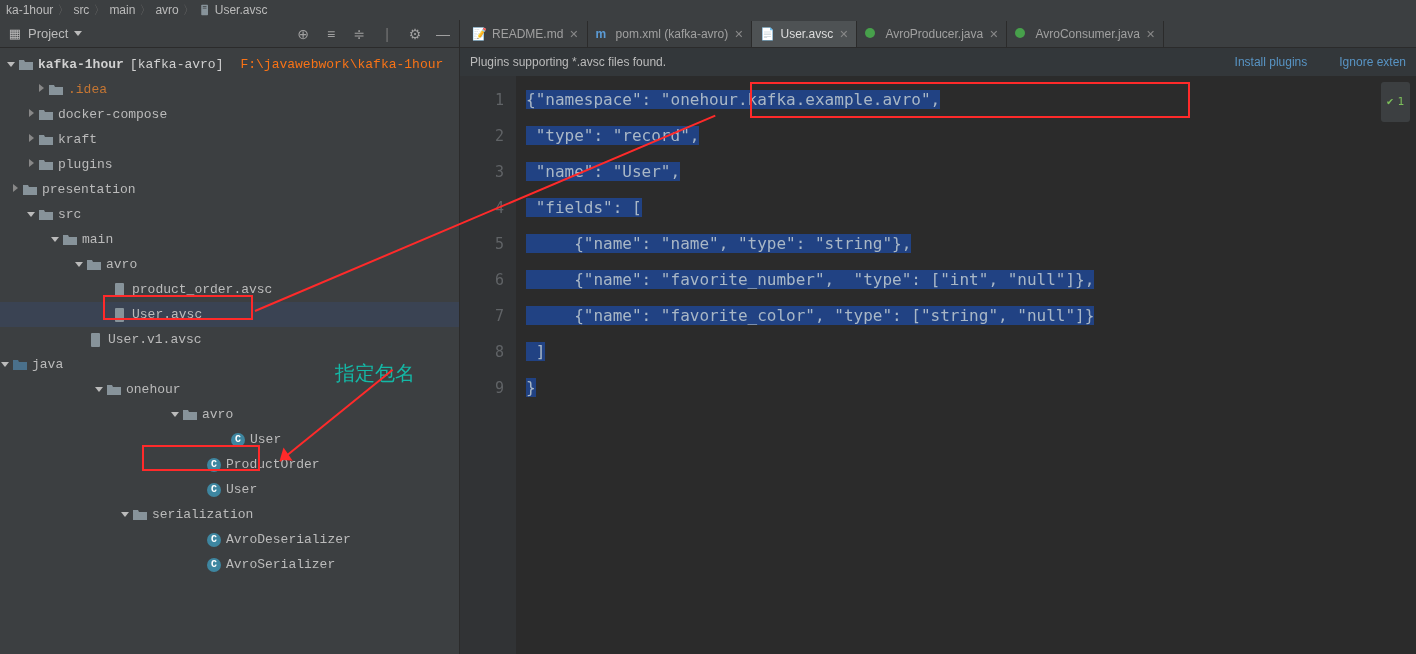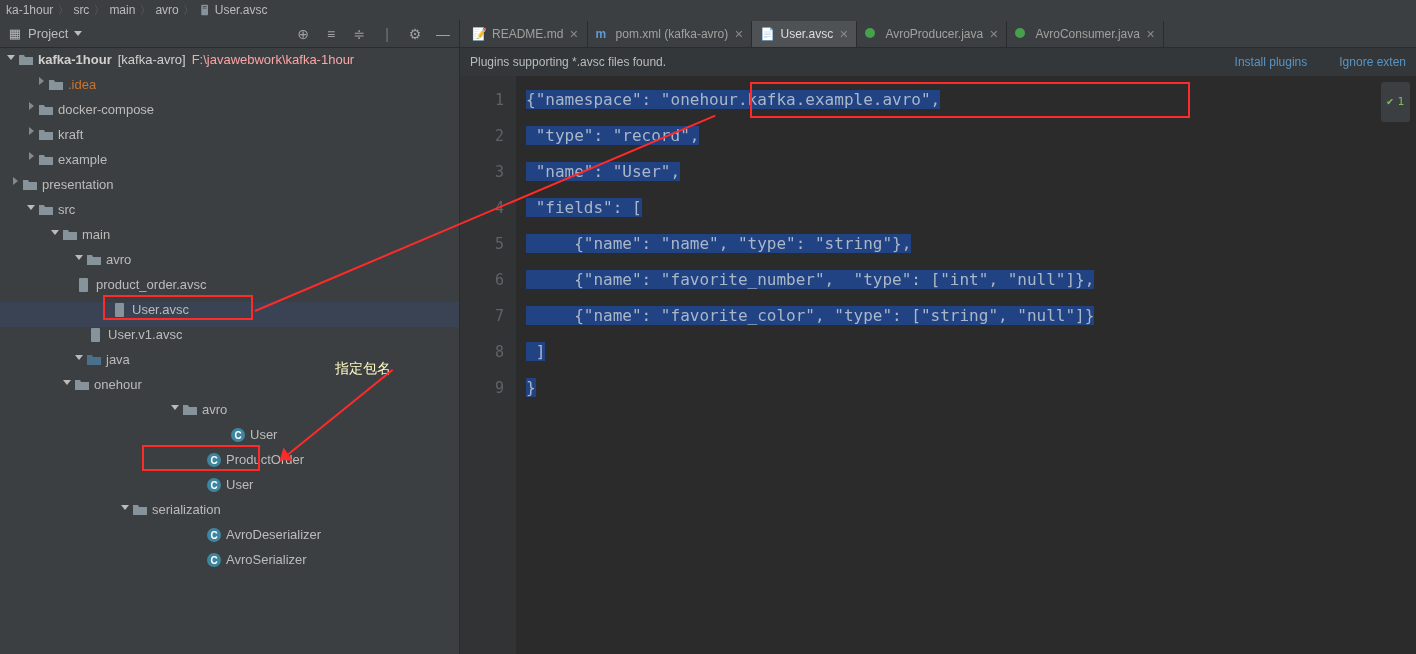--- a/index.html
+++ b/index.html
@@ -15,26 +15,26 @@
 
 .main { display:flex; height:634px; position:relative;}
 .sidebar { width:460px; background:#3c3f41; border-right:1px solid #2b2b2b; display:flex; flex-direction:column;}
 .side-head { height:28px; display:flex; align-items:center; padding:0 8px; border-bottom:1px solid #2b2b2b; justify-content:space-between;}
 .side-head .left { display:flex; align-items:center; gap:6px; }
 .side-head .left .ic { width:14px; height:14px; display:flex; align-items:center; justify-content:center;}
 .side-head .right { display:flex; gap:12px; color:#a0a0a0; font-size:14px;}
 .side-head .right .tb { width:16px; height:16px; display:flex; align-items:center; justify-content:center; cursor:pointer;}
 
 .tree { flex:1; padding-top:4px; font-size:13px; overflow:hidden; position:relative;}
-.row { height:25px; display:flex; align-items:flex-start; cursor:pointer; white-space:nowrap;}
+.row { height:25px; display:flex; align-items:center; cursor:pointer; white-space:nowrap;font-family:Liberation Mono, monospace;}
 .row.selected { background:#2f65ca22; }
 .row .arrow { width:10px; color:#888; font-size:9px; text-align:center; margin-right:2px;}
 .row .fi-ic { width:16px; height:16px; margin-right:4px; display:flex; align-items:center; justify-content:center;}
 .row .nm { color:#bbb;}
-.row .extra { color:#fca5a5; margin-left:6px;}
+.row .extra { color:#f97316; margin-left:17px;}
 .row .bold { font-weight:700; color:#d0d0d0;}
 .row .bracket { color:#d0d0d0;}
 .row.idea .nm { color:#c57633;}
 
 
 .editor-panel { flex:1; display:flex; flex-direction:column; background:#2b2b2b; }
 .tabs { height:28px; display:flex; align-items:flex-end; background:#3c3f41; border-bottom:1px solid #2b2b2b; padding-left:4px; }
 .tab { height:26px; display:flex; align-items:center; padding:0 8px; gap:6px; color:#a0a0a0; font-size:12px; cursor:pointer; border-right:1px solid #2b2b2b;}
 .tab.active { background:#4e5254; color:#ddd;}
 .tab .close { color:#888; font-size:11px;}
@@ -48,21 +48,21 @@
 .code { flex:1; padding:6px 4px 0 10px; line-height:36px; position:relative;}
 .cl { height:36px; white-space:pre;}
 .sel { background:#214283;}
 .p-txt { color:#a9b7c6;}
 .inspect { position:absolute; top:6px; right:6px; background:#3c3f41; color:#7cbf5a; font-size:11px; padding:2px 6px; border-radius:3px; display:flex; gap:4px; align-items:center;}
 
 
 .abox { position:absolute; border:2px solid #ff2a2a; pointer-events:none;}
 .aline { position:absolute; border-top:2px solid #ff2a2a; transform-origin:left center; pointer-events:none;}
 .aarrow { position:absolute; width:0; height:0; border-left:8px solid transparent; border-right:8px solid transparent; border-top:10px solid #ff2a2a; pointer-events:none;}
-.atext { position:absolute; color:#fef9c3; font-size:14px; pointer-events:none; font-family:"Microsoft YaHei",sans-serif;}
+.atext { position:absolute; color:#14b8a6; font-size:20px; pointer-events:none; font-family:"Microsoft YaHei",sans-serif;}
 .chev-dn { display:inline-block; width:0;height:0;border-left:4px solid transparent;border-right:4px solid transparent;border-top:5px solid #bbb;}
 .chev-rt { display:inline-block; width:0;height:0;border-top:4px solid transparent;border-bottom:4px solid transparent;border-left:5px solid #888;}
 .mini-dot { width:10px;height:10px;border-radius:50%;background:#47a04b;display:inline-block;}
 .mini-c { width:14px;height:14px;border-radius:50%;background:#3e86a0;color:#fff;font-size:10px;display:flex;align-items:center;justify-content:center;font-weight:700;}
 </style>
 </head>
 <body>
 
 <div class="navbar">
   <span class="bc">ka-1hour</span>
@@ -140,21 +140,21 @@
           </span>
           <span class="nm">kraft</span>
         </div>
       <div class="row" style="padding-left:26px">
           <span class="arrow"><span class="chev-rt"></span></span>
           <span class="fi-ic">
             <svg viewBox="0 0 16 16">
               <path fill="#87939a" d="M1 3h5l1 2h8v8H1z"></path>
             </svg>
           </span>
-          <span class="nm">example</span>
+          <span class="nm">plugins</span>
         </div>
       <div class="row" style="padding-left:10px">
           <span class="arrow"><span class="chev-rt"></span></span>
           <span class="fi-ic">
             <svg viewBox="0 0 16 16">
               <path fill="#87939a" d="M1 3h5l1 2h8v8H1z"></path>
             </svg>
           </span>
           <span class="nm">presentation</span>
         </div>
@@ -178,21 +178,21 @@
         </div>
       <div class="row" style="padding-left:74px">
           <span class="arrow"><span class="chev-dn"></span></span>
           <span class="fi-ic">
             <svg viewBox="0 0 16 16">
               <path fill="#87939a" d="M1 3h5l1 2h8v8H1z"></path>
             </svg>
           </span>
           <span class="nm">avro</span>
         </div>
-      <div class="row" style="padding-left:76px">
+      <div class="row" style="padding-left:112px">
           <span class="fi-ic">
             <svg viewBox="0 0 16 16">
               <rect x="3" y="1" width="9" height="14" fill="#87939a" rx="1"></rect>
             </svg>
           </span>
           <span class="nm">product_order.avsc</span>
         </div>
       <div class="row selected" style="padding-left:112px">
           <span class="fi-ic">
             <svg viewBox="0 0 16 16">
@@ -202,30 +202,30 @@
           <span class="nm">User.avsc</span>
         </div>
       <div class="row" style="padding-left:88px">
           <span class="fi-ic">
             <svg viewBox="0 0 16 16">
               <rect x="3" y="1" width="9" height="14" fill="#87939a" rx="1"></rect>
             </svg>
           </span>
           <span class="nm">User.v1.avsc</span>
         </div>
-      <div class="row" style="padding-left:74px">
+      <div class="row" style="">
           <span class="arrow"><span class="chev-dn"></span></span>
           <span class="fi-ic">
             <svg viewBox="0 0 16 16">
               <path fill="#4a708b" d="M1 3h5l1 2h8v8H1z"></path>
             </svg>
           </span>
           <span class="nm">java</span>
         </div>
-      <div class="row" style="padding-left:62px">
+      <div class="row" style="padding-left:94px">
           <span class="arrow"><span class="chev-dn"></span></span>
           <span class="fi-ic">
             <svg viewBox="0 0 16 16">
               <path fill="#87939a" d="M1 3h5l1 2h8v8H1z"></path>
             </svg>
           </span>
           <span class="nm">onehour</span>
         </div>
       <div class="row" style="padding-left:170px">
           <span class="arrow"><span class="chev-dn"></span></span>

